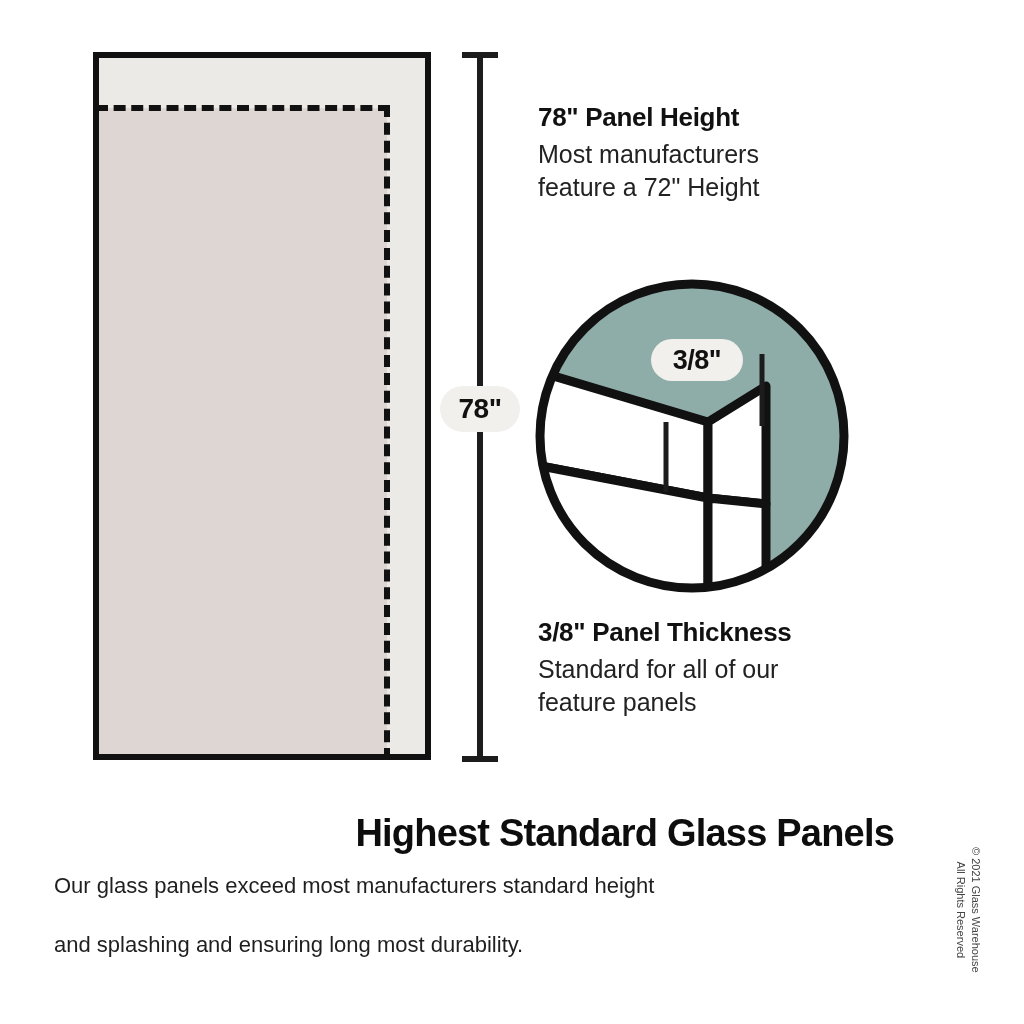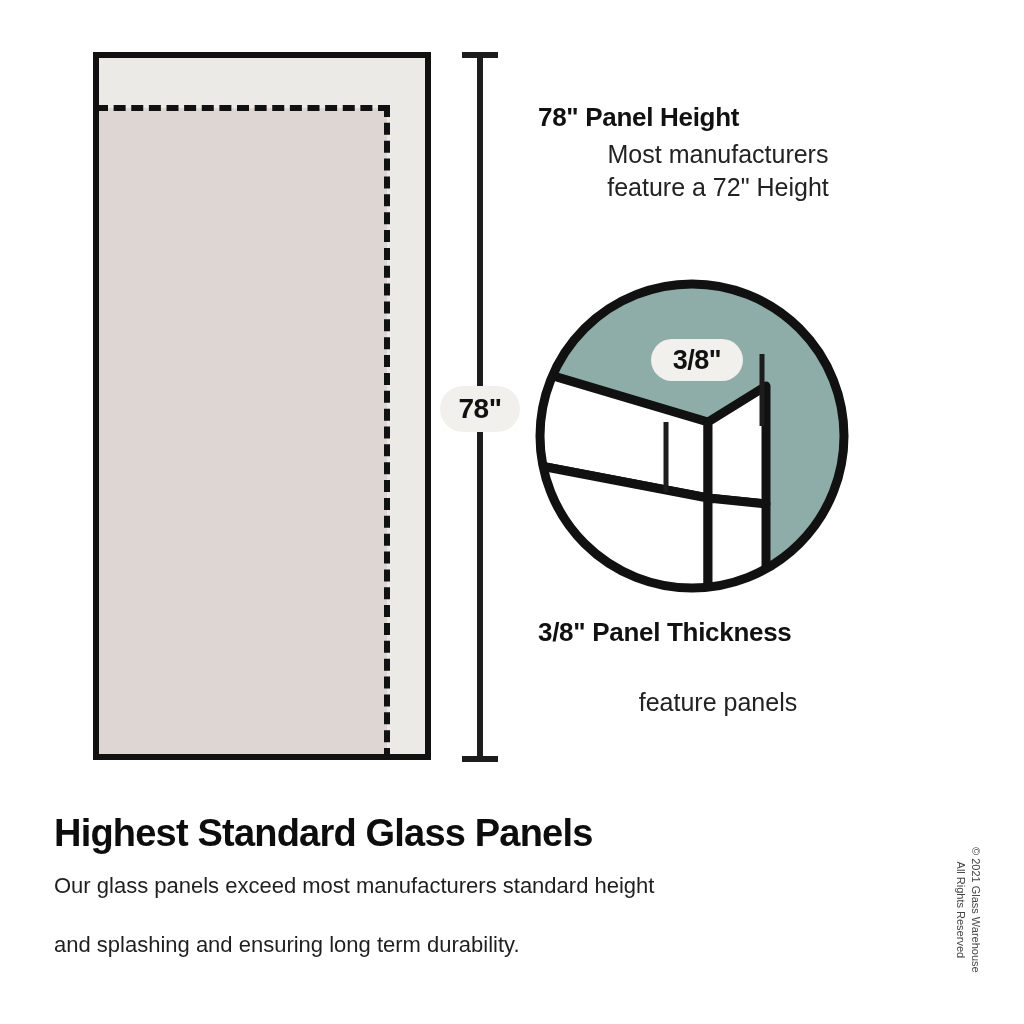--- a/index.html
+++ b/index.html
@@ -118,21 +118,20 @@
     letter-spacing: -0.3px;
     margin: 0 0 5px 0;
     color: #111111;
   }
   .info-body {
     font-size: 25px;
     line-height: 1.3;
     margin: 0;
     color: #222222;
     font-weight: 300;
-    text-align: center;
   }
 
   
   #thickness-detail {
     position: absolute;
     left: 530px;
     top: 274px;
     width: 324px;
     height: 324px;
   }
@@ -143,20 +142,21 @@
     left: 54px;
     top: 812px;
     width: 840px;
   }
   #footer-title {
     font-size: 38px;
     font-weight: bold;
     letter-spacing: -0.8px;
     margin: 0 0 16px 0;
     color: #0d0d0d;
+    text-align: right;
   }
   #footer-body {
     font-size: 22px;
     line-height: 1.33;
     margin: 0;
     color: #1f1f1f;
     font-weight: 300;
   }
   #copyright {
     position: absolute;
@@ -223,30 +223,30 @@
 
     <circle cx="162" cy="162" r="152" fill="none" stroke="#111111" stroke-width="9"></circle>
   </svg>
 </div>
 
 <div class="pill" id="thickness-badge">3/8"</div>
 
 <div class="info-block" id="thickness-info">
   <p class="info-title">3/8" Panel Thickness</p>
   <p class="info-body">
-    <br>
+    <span>Standard for all of our</span><br>
     <span>feature panels</span>
   </p>
 </div>
 
 <div id="footer">
   <h1 id="footer-title">Highest Standard Glass Panels</h1>
   <p id="footer-body">
     <span>Our glass panels exceed most manufacturers standard height</span><br>
     <br>
-    <span>and splashing and ensuring long term durability.</span>
+    <span>and splashing and ensuring long most durability.</span>
   </p>
 </div>
 
 <div id="copyright">
   <span>© 2021 Glass Warehouse</span><br>
   <span>All Rights Reserved</span>
 </div>
 
 </body></html>

